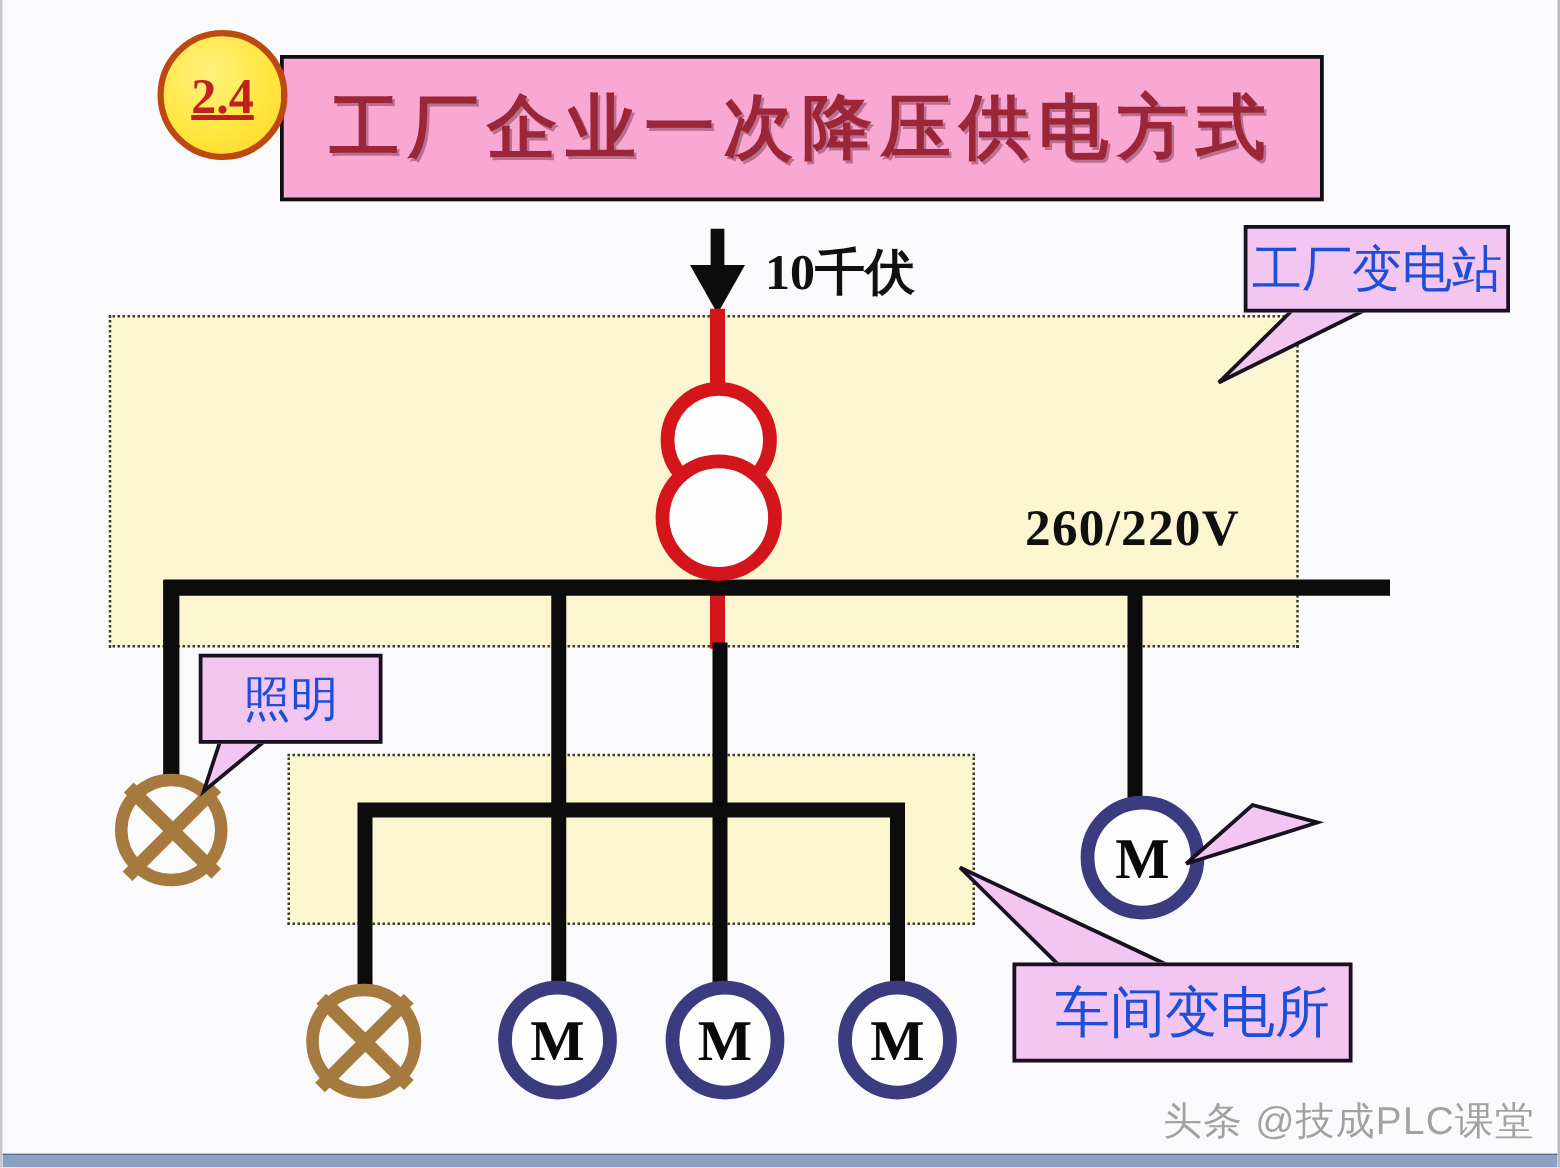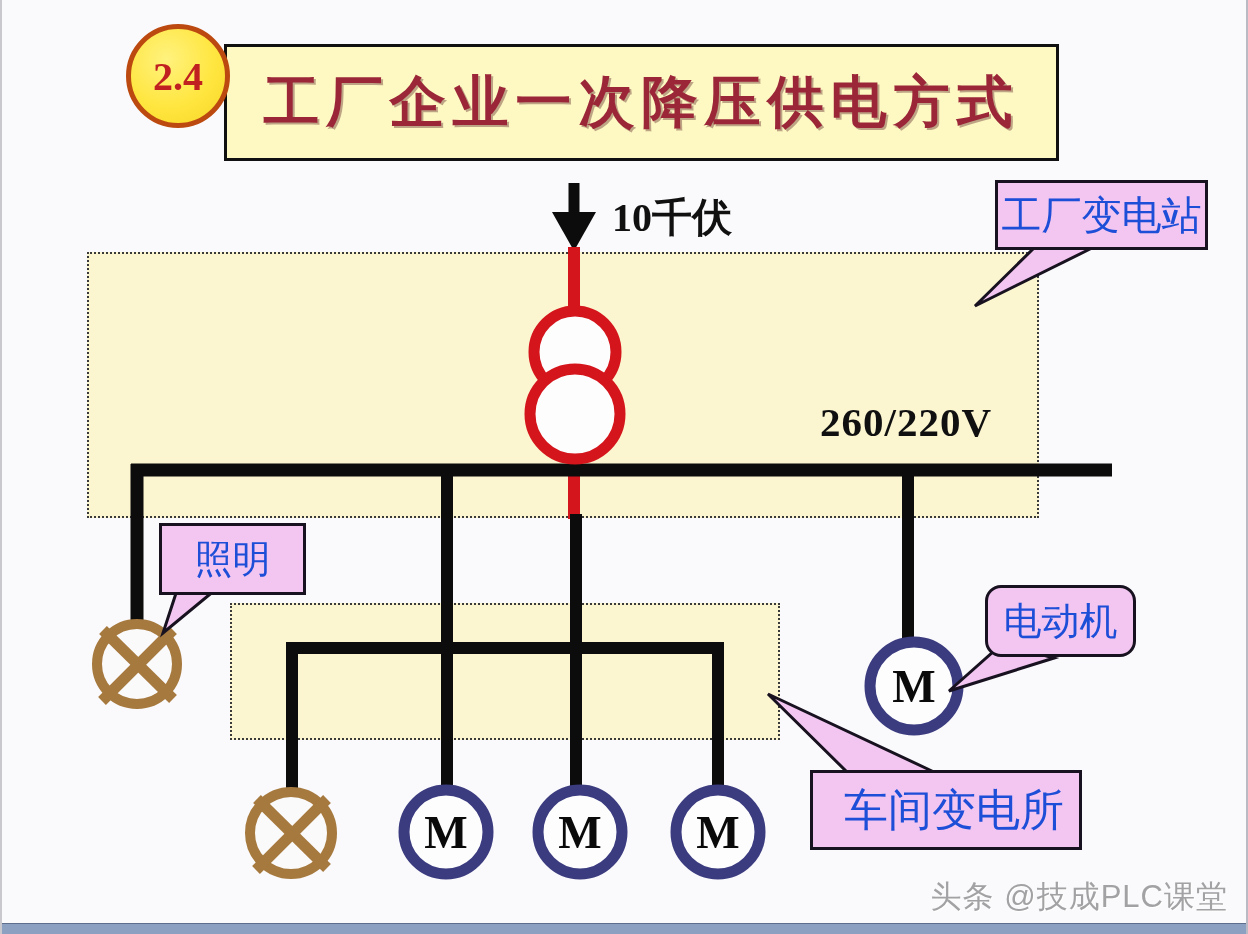--- a/index.html
+++ b/index.html
@@ -10,24 +10,25 @@
     font-family:"Liberation Serif","DejaVu Serif",serif;
     box-sizing:border-box;
   }
   .badge{
     position:absolute;left:124px;top:24px;width:104px;height:104px;
     background:radial-gradient(circle at 38% 32%,#fff27e,#ffe640 55%,#f7d625);
     border:5px solid #bc4a10;border-radius:50%;
     display:flex;align-items:center;justify-content:center;
     font-size:40px;font-weight:bold;color:#c02020;z-index:4;
     box-sizing:border-box;
+    text-decoration:underline;
   }
   .title-bar{
     position:absolute;left:222px;top:44px;width:835px;height:117px;
-    background:#fef9c3;border:3px solid #101010;
+    background:#f9a8d4;border:3px solid #101010;
     display:flex;align-items:center;justify-content:center;
     z-index:3;box-sizing:border-box;
   }
   .title-bar span{
     font-size:56px;font-weight:bold;color:#9b2638;letter-spacing:7px;
     text-shadow:2px 2px 0 rgba(70,5,15,.35);white-space:nowrap;
   }
   .ybox{
     position:absolute;background:#fbf5d0;border:2px dotted #3a3a3a;
     z-index:0;box-sizing:border-box;
@@ -128,21 +129,20 @@
 
   <div class="title-bar">
     <span>工厂企业一次降压供电方式</span>
   </div>
 
   <div class="label lbl-voltage-in">10千伏</div>
   <div class="label lbl-bus-voltage">260/220V</div>
 
   <div class="callout co-factory">工厂变电站</div>
   <div class="callout co-lighting">照明</div>
-  <div class="callout co-motor">电动机</div>
   <div class="callout co-workshop">车间变电所</div>
 
   <div class="m-label m-right">M</div>
   <div class="m-label m-b1">M</div>
   <div class="m-label m-b2">M</div>
   <div class="m-label m-b3">M</div>
 
   <div class="watermark">头条 @技成PLC课堂</div>
 
   <div class="bottom-bar"></div>

